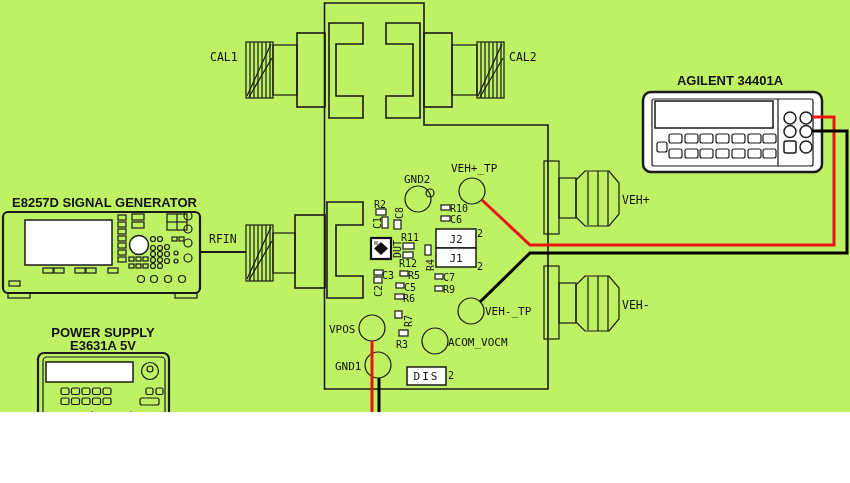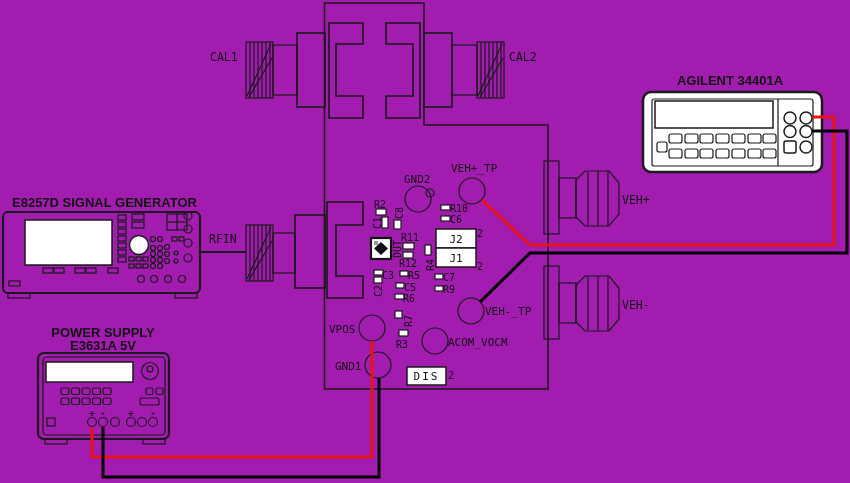--- a/index.html
+++ b/index.html
@@ -1,16 +1,16 @@
 <!DOCTYPE html>
 <html><head>
 <meta charset="utf-8">
 <style>
   html,body{margin:0;padding:0;background:#ffffff;}
-  .stage{position:relative;width:850px;height:483px;background:#a21caf;overflow:hidden;}
+  .stage{position:relative;width:850px;height:412px;background:#bef264;overflow:hidden;}
   svg{display:block;}
   .ln{fill:none;stroke:#1a1a1a;stroke-width:1.6;}
   .ln2{fill:none;stroke:#1a1a1a;stroke-width:2.2;}
   .thin{fill:none;stroke:#1a1a1a;stroke-width:1.2;}
   .padr{fill:#ffffff;stroke:#1a1a1a;stroke-width:1.2;}
   .box{fill:#ffffff;stroke:#1a1a1a;stroke-width:1.5;}
   .mono{font-family:"DejaVu Sans Mono",monospace;font-size:11.5px;fill:#111;}
   .monoS{font-family:"DejaVu Sans Mono",monospace;font-size:10px;fill:#111;}
   .monoT{font-family:"DejaVu Sans Mono",monospace;font-size:11px;fill:#111;}
   .title{font-family:"Liberation Sans","DejaVu Sans",sans-serif;font-weight:bold;font-size:13px;fill:#111;}

